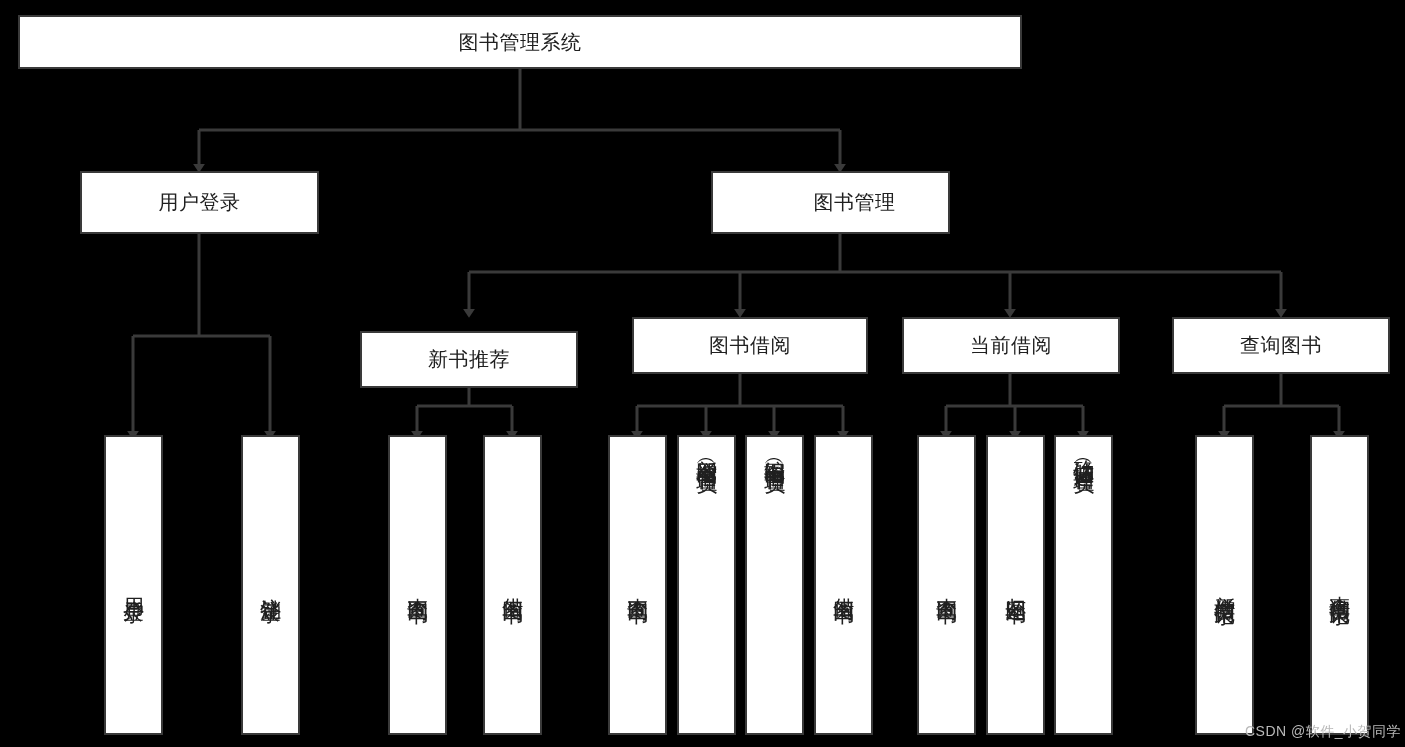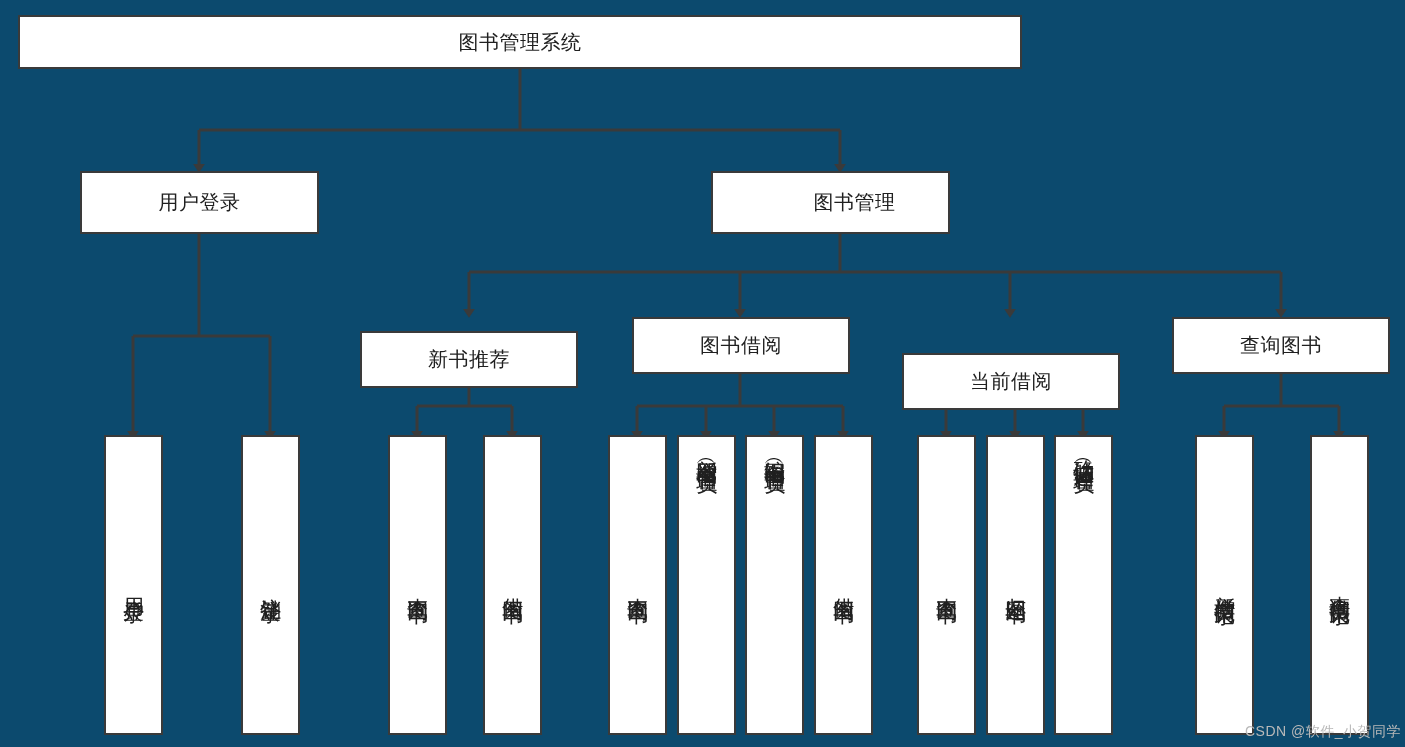--- a/index.html
+++ b/index.html
@@ -8,21 +8,21 @@
     padding: 0;
     background: #ffffff;
   }
   body {
     font-family: "Liberation Sans", "DejaVu Sans", sans-serif;
   }
   #canvas {
     position: relative;
     width: 1405px;
     height: 747px;
-    background: #0c4a6e;
+    background: #000000;
     overflow: hidden;
   }
   svg#wires {
     position: absolute;
     left: 0;
     top: 0;
     width: 1405px;
     height: 747px;
     pointer-events: none;
   }
@@ -141,25 +141,25 @@
   </div>
 
   <div class="node horiz" style="left:711px; top:171px; width:239px; height:63px;padding-left:48px;">
     <span class="label">图书管理</span>
   </div>
 
   <div class="node horiz" style="left:360px; top:331px; width:218px; height:57px;">
     <span class="label">新书推荐</span>
   </div>
 
-  <div class="node horiz" style="left:632px; top:317px; width:218px; height:57px;">
+  <div class="node horiz" style="left:632px; top:317px; width:236px; height:57px;">
     <span class="label">图书借阅</span>
   </div>
 
-  <div class="node horiz" style="left:902px; top:317px; width:218px; height:57px;margin-top:36px;">
+  <div class="node horiz" style="left:902px; top:317px; width:218px; height:57px;">
     <span class="label">当前借阅</span>
   </div>
 
   <div class="node horiz" style="left:1172px; top:317px; width:218px; height:57px;">
     <span class="label">查询图书</span>
   </div>
 
   <div class="node vert" style="left:104px; top:435px; width:59px; height:300px;">
     <span class="label">用户登录</span>
   </div>

